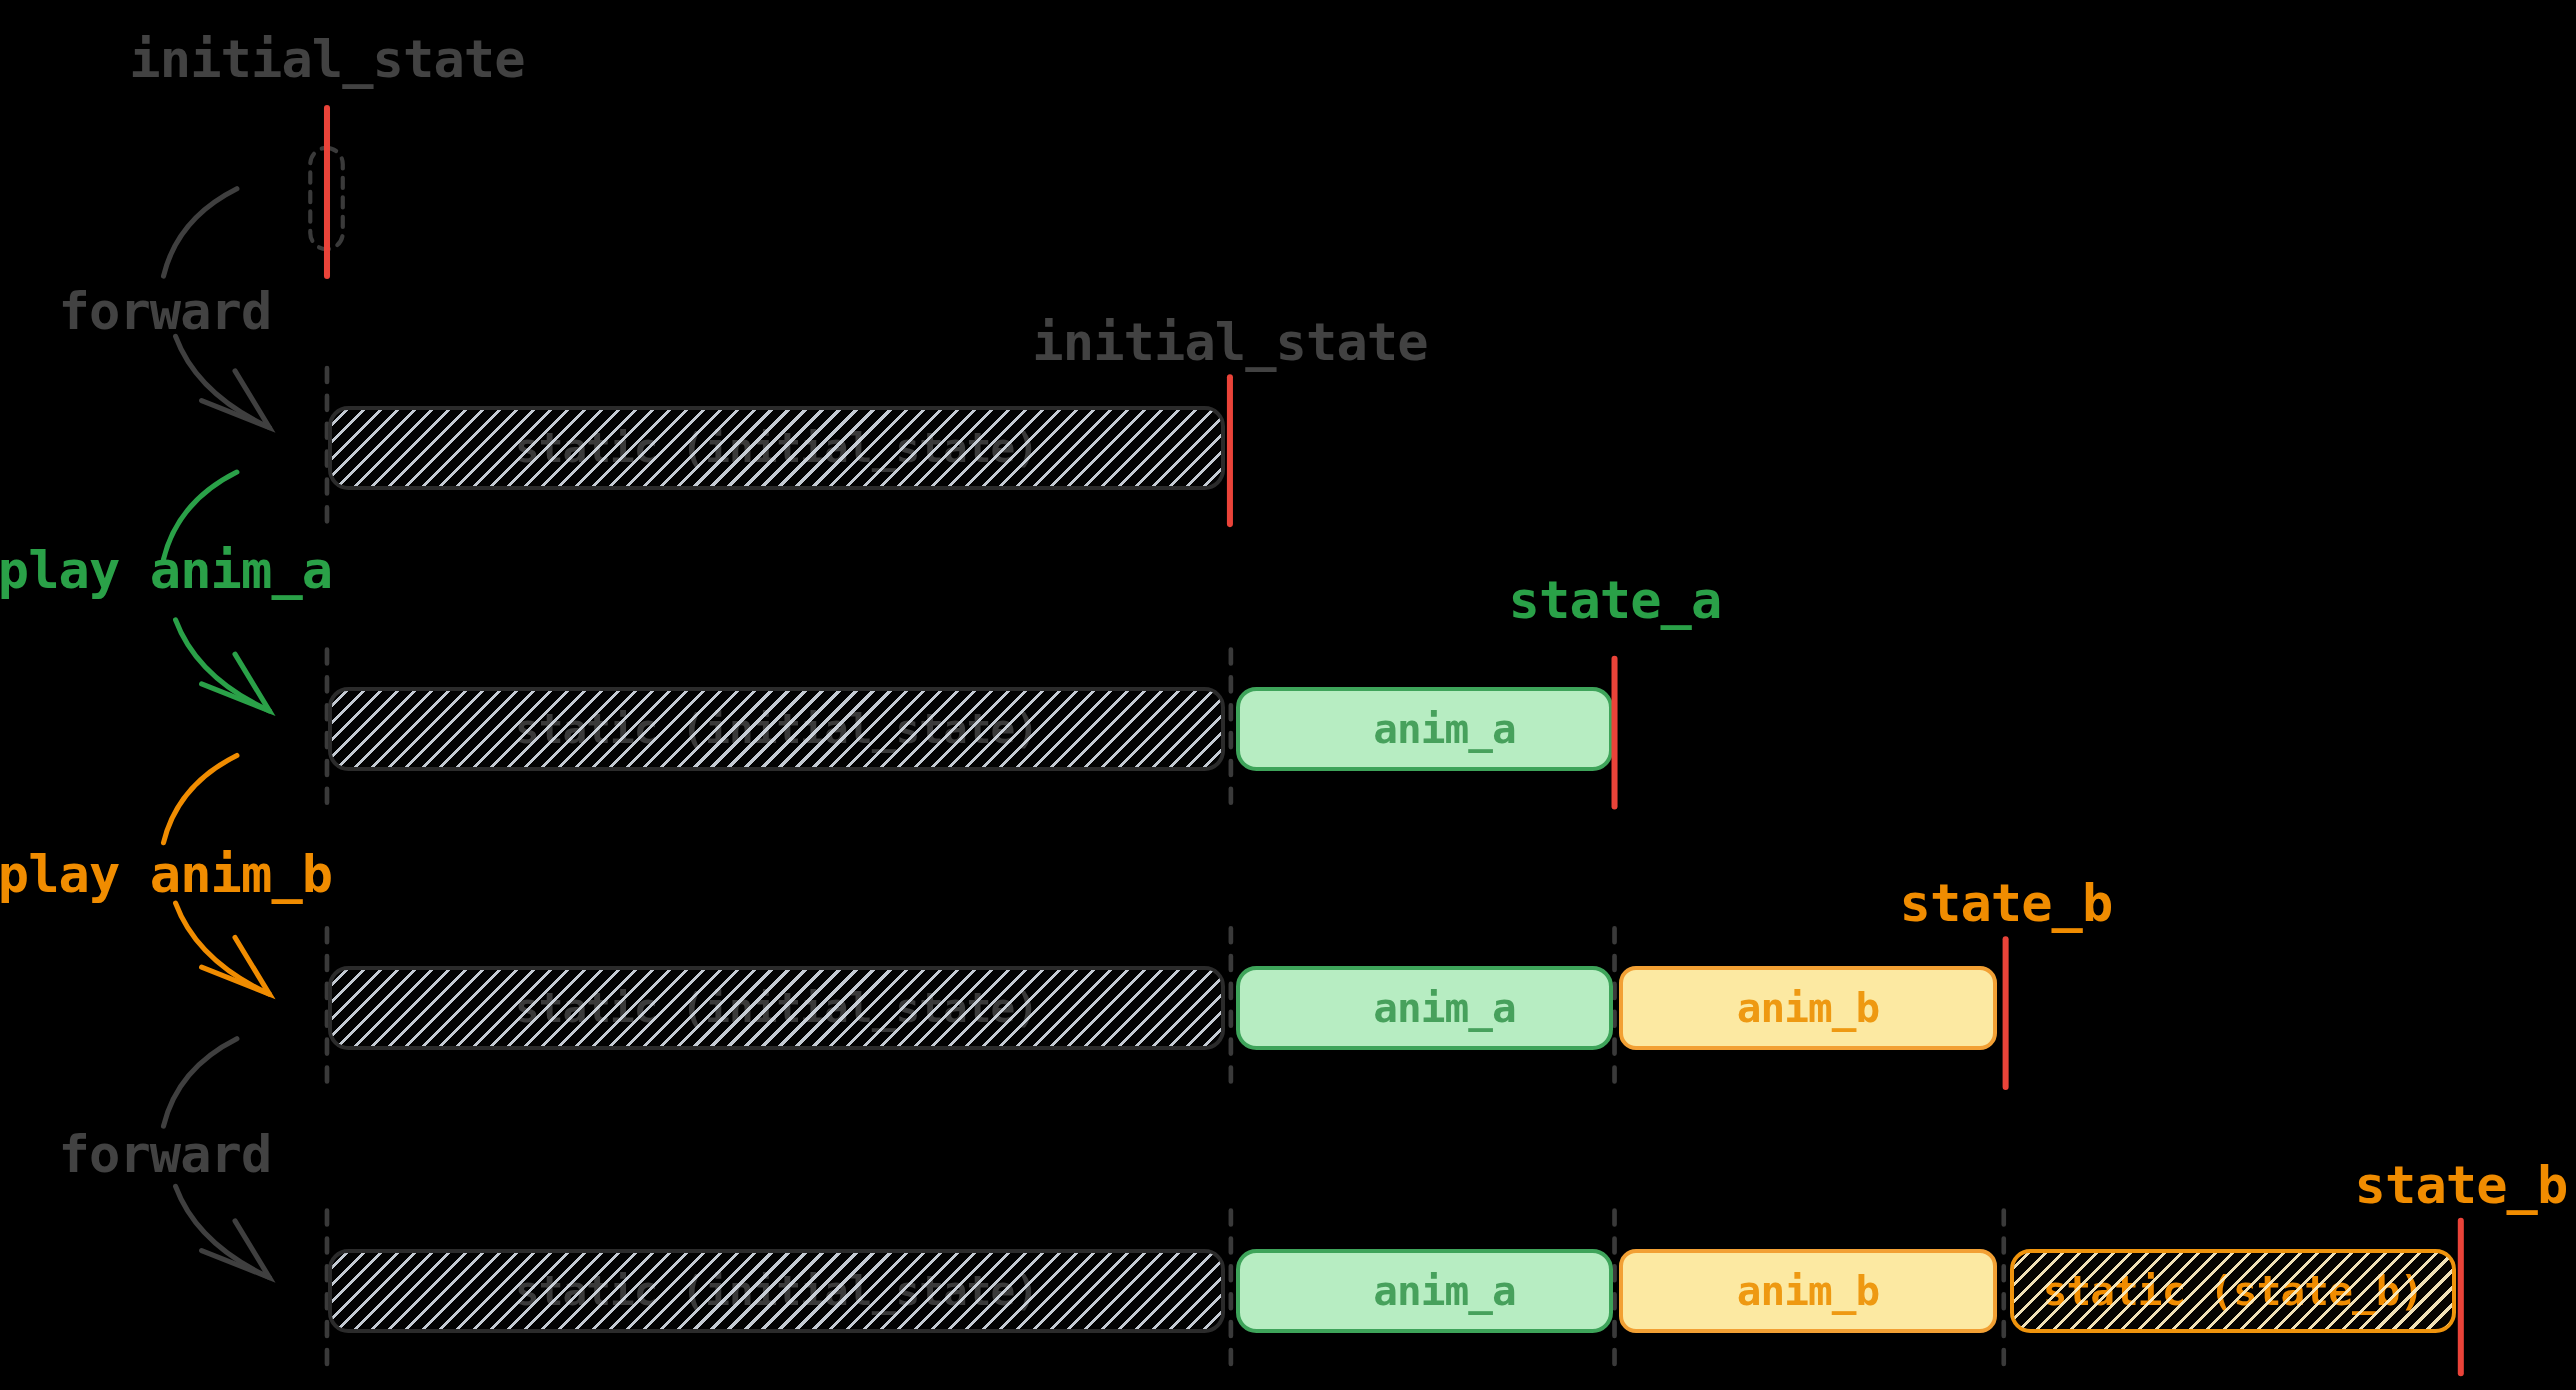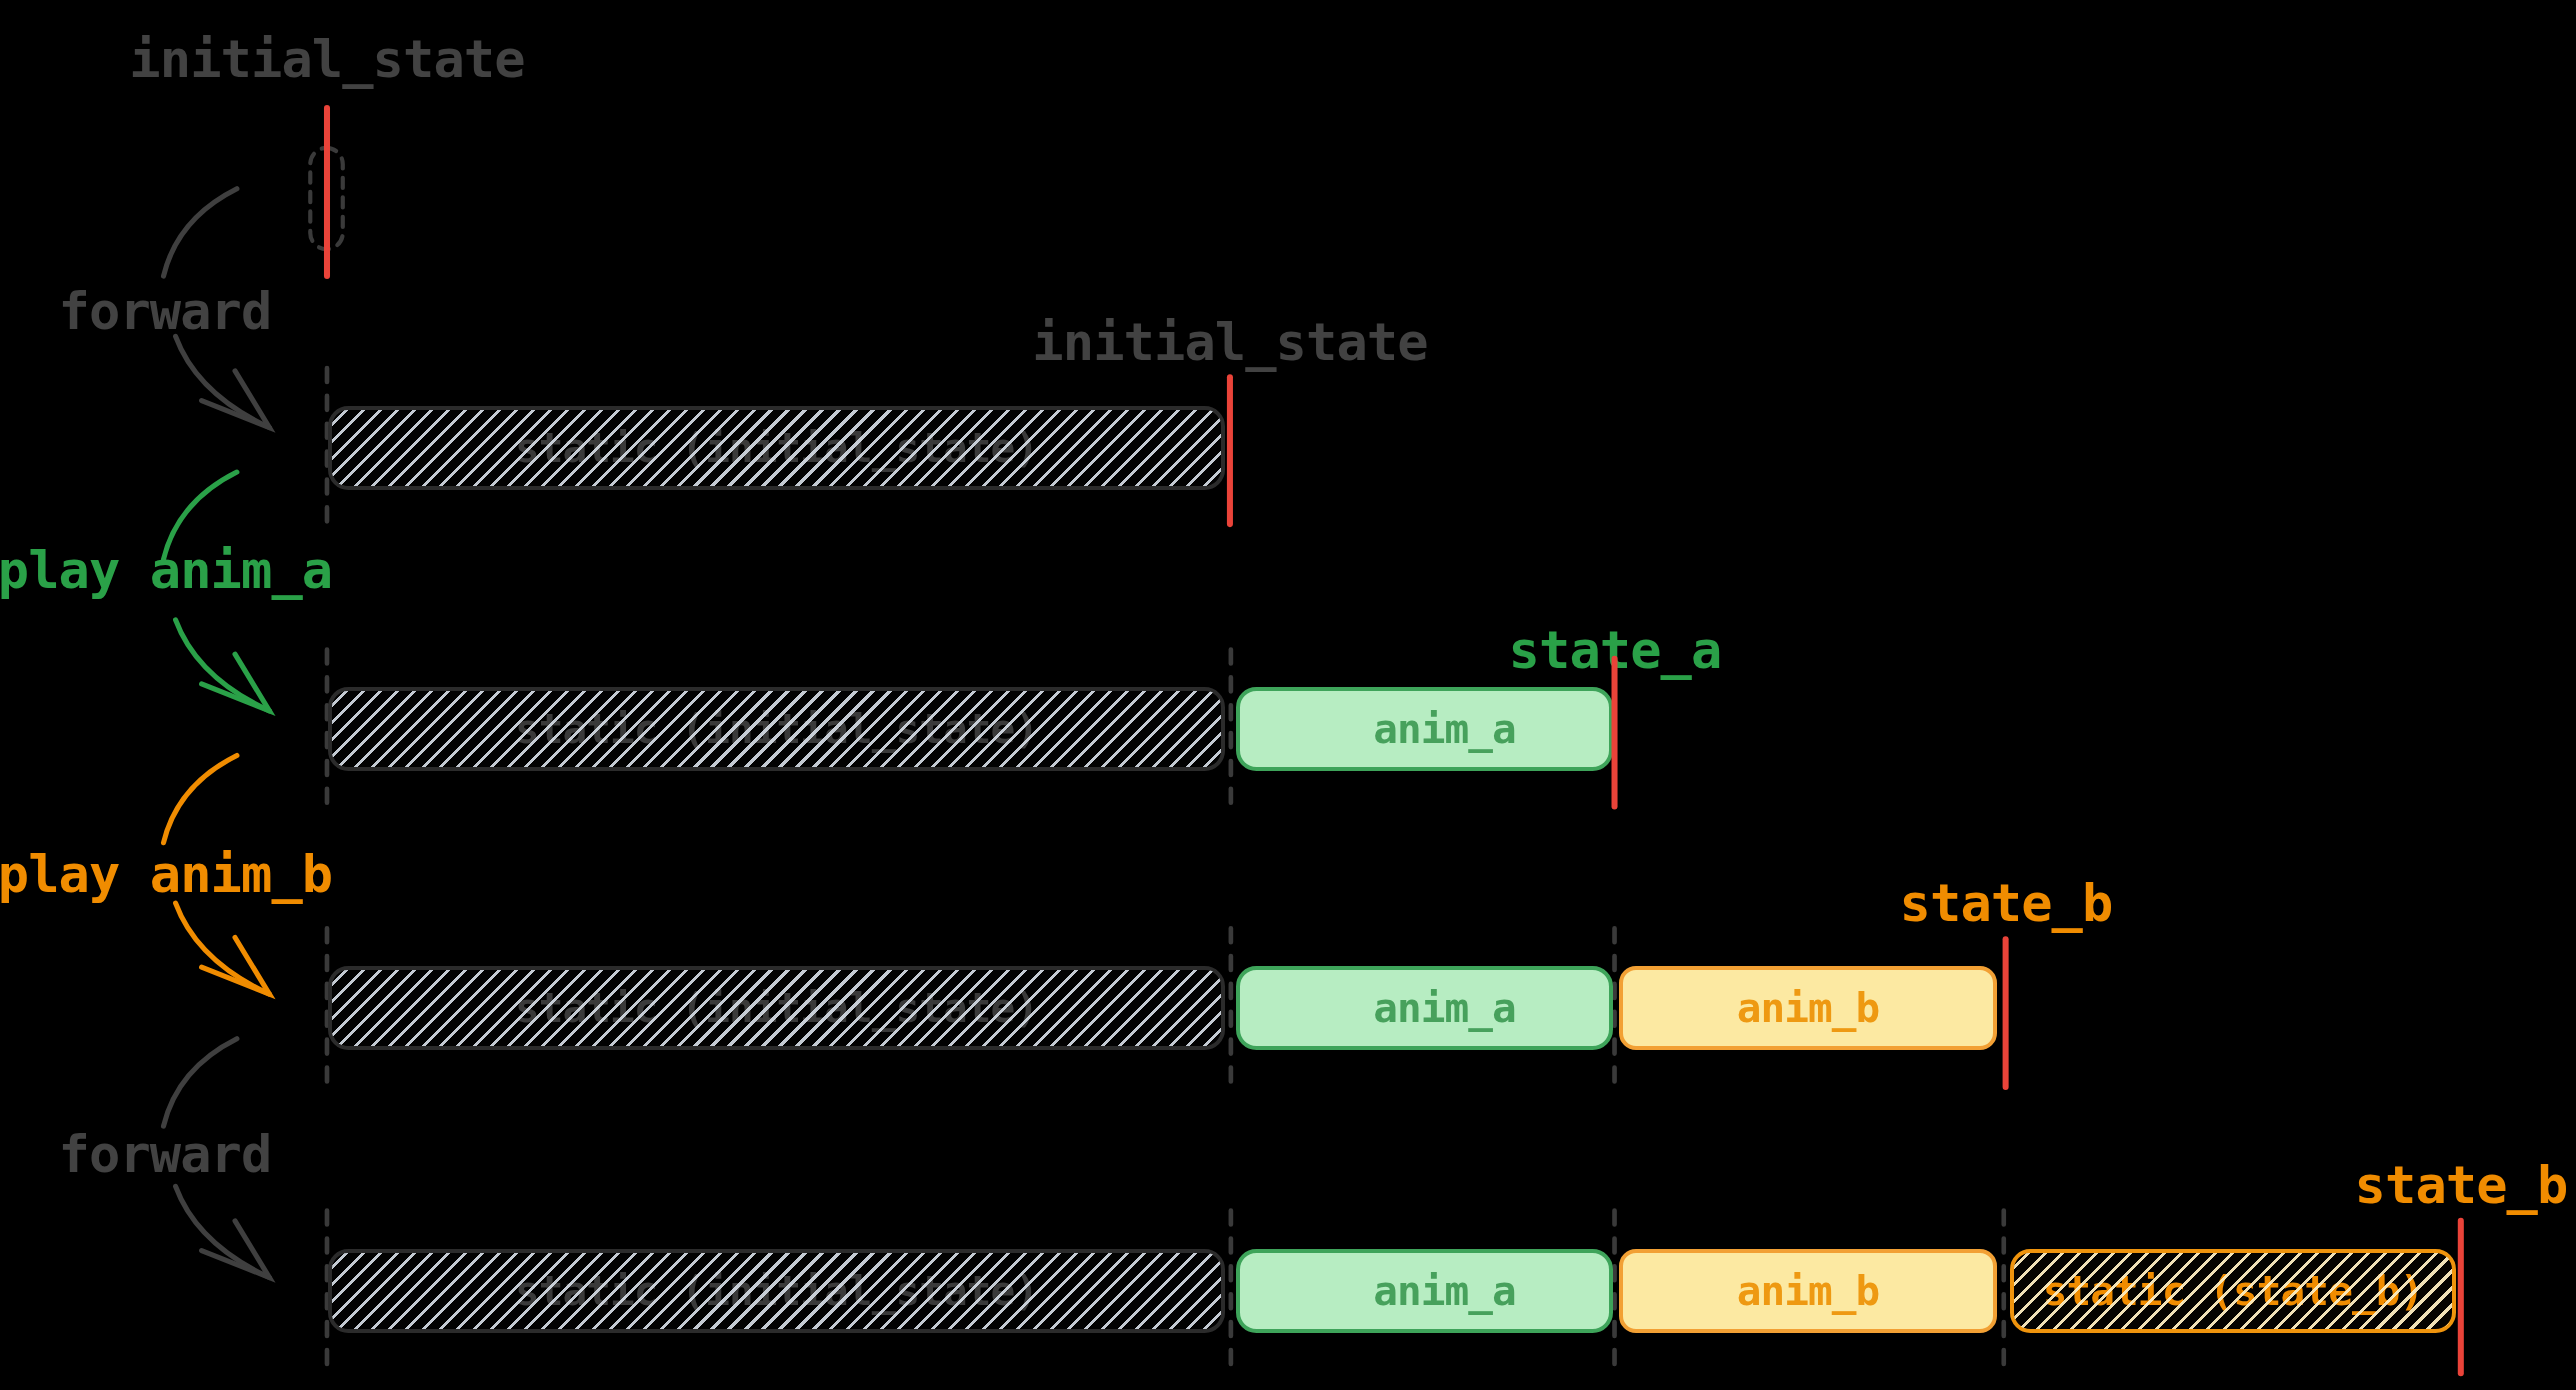--- a/index.html
+++ b/index.html
@@ -140,21 +140,21 @@
     </g>
   </svg>
 
   <div class="lbl gray" style="left:165px; top:285px;">forward</div>
   <div class="lbl green" style="left:165px; top:544px;">play anim_a</div>
   <div class="lbl orange" style="left:165px; top:848px;text-align:right;">play anim_b</div>
   <div class="lbl gray" style="left:165px; top:1128px;">forward</div>
 
   <div class="lbl gray" style="left:327px;  top:33px;">initial_state</div>
   <div class="lbl gray" style="left:1230px; top:316px;">initial_state</div>
-  <div class="lbl green" style="left:1615px; top:624px;">state_a</div>
+  <div class="lbl green" style="left:1615px; top:574px;">state_a</div>
   <div class="lbl orange" style="left:2006px; top:877px;">state_b</div>
   <div class="lbl orange" style="left:2461px; top:1159px;">state_b</div>
 
   <div>
     <div class="seg hatch-gray" style="left:328px; top:406px; width:897px;">
       <span class="seg-label">static (initial_state)</span>
     </div>
   </div>
 
   <div>

